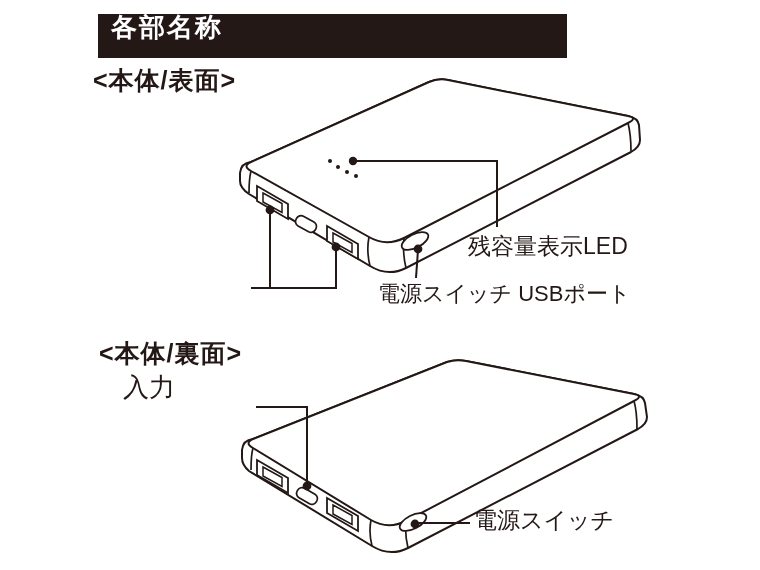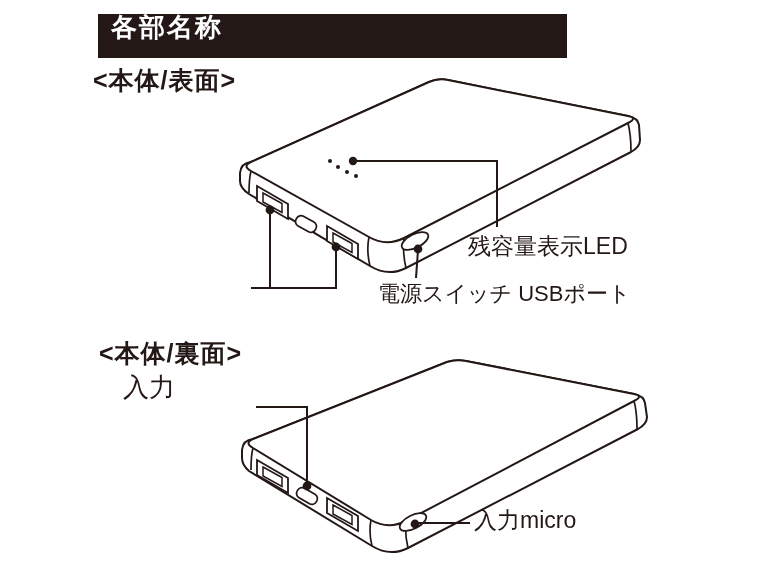--- a/index.html
+++ b/index.html
@@ -144,15 +144,15 @@
   </div>
 
   <div class="part-label lbl-led">残容量表示LED</div>
 
   <div class="part-label lbl-micro">電源スイッチ USBポート</div>
 
   <div class="part-label lbl-typec">
     <div>入力</div>
   </div>
 
-  <div class="part-label lbl-power">入力micro</div>
+  <div class="part-label lbl-power">電源スイッチ</div>
 
 </div>
 
 </body></html>

